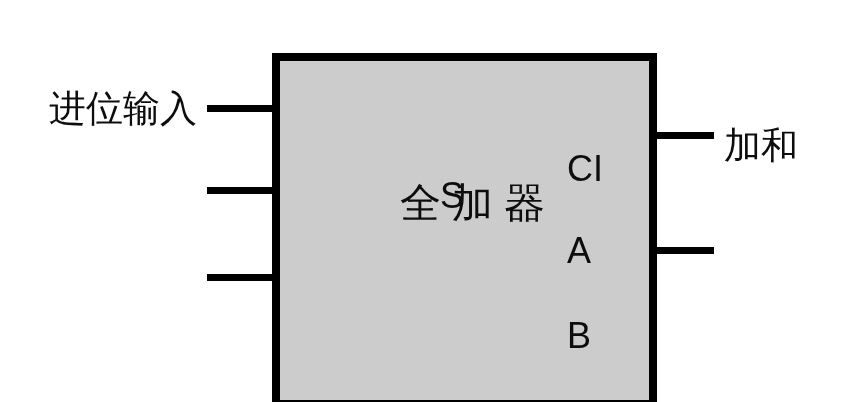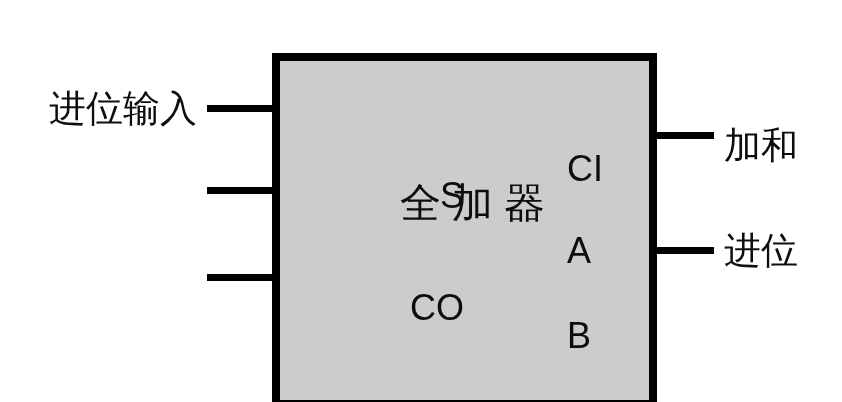--- a/index.html
+++ b/index.html
@@ -102,27 +102,25 @@
 
   <div class="wire" id="wire-ci"></div>
   <div class="wire" id="wire-a"></div>
   <div class="wire" id="wire-b"></div>
   <div class="wire" id="wire-s"></div>
   <div class="wire" id="wire-co"></div>
 
   <div class="ext-label ext-left" id="label-ci">进位输入</div>
 
   <div class="ext-label ext-right" id="label-s">加和</div>
-  <div class="ext-label ext-right" id="label-co">进位</div>
 
   <div class="block">
 
     <div class="pin-label pin-in" id="pin-ci">CI</div>
     <div class="pin-label pin-in" id="pin-a">A</div>
     <div class="pin-label pin-in" id="pin-b">B</div>
 
     <div class="pin-label pin-out" id="pin-s">S</div>
-    <div class="pin-label pin-out" id="pin-co">CO</div>
 
     <div class="block-title">全加器</div>
   </div>
 
 </div>
 
 </body></html>

